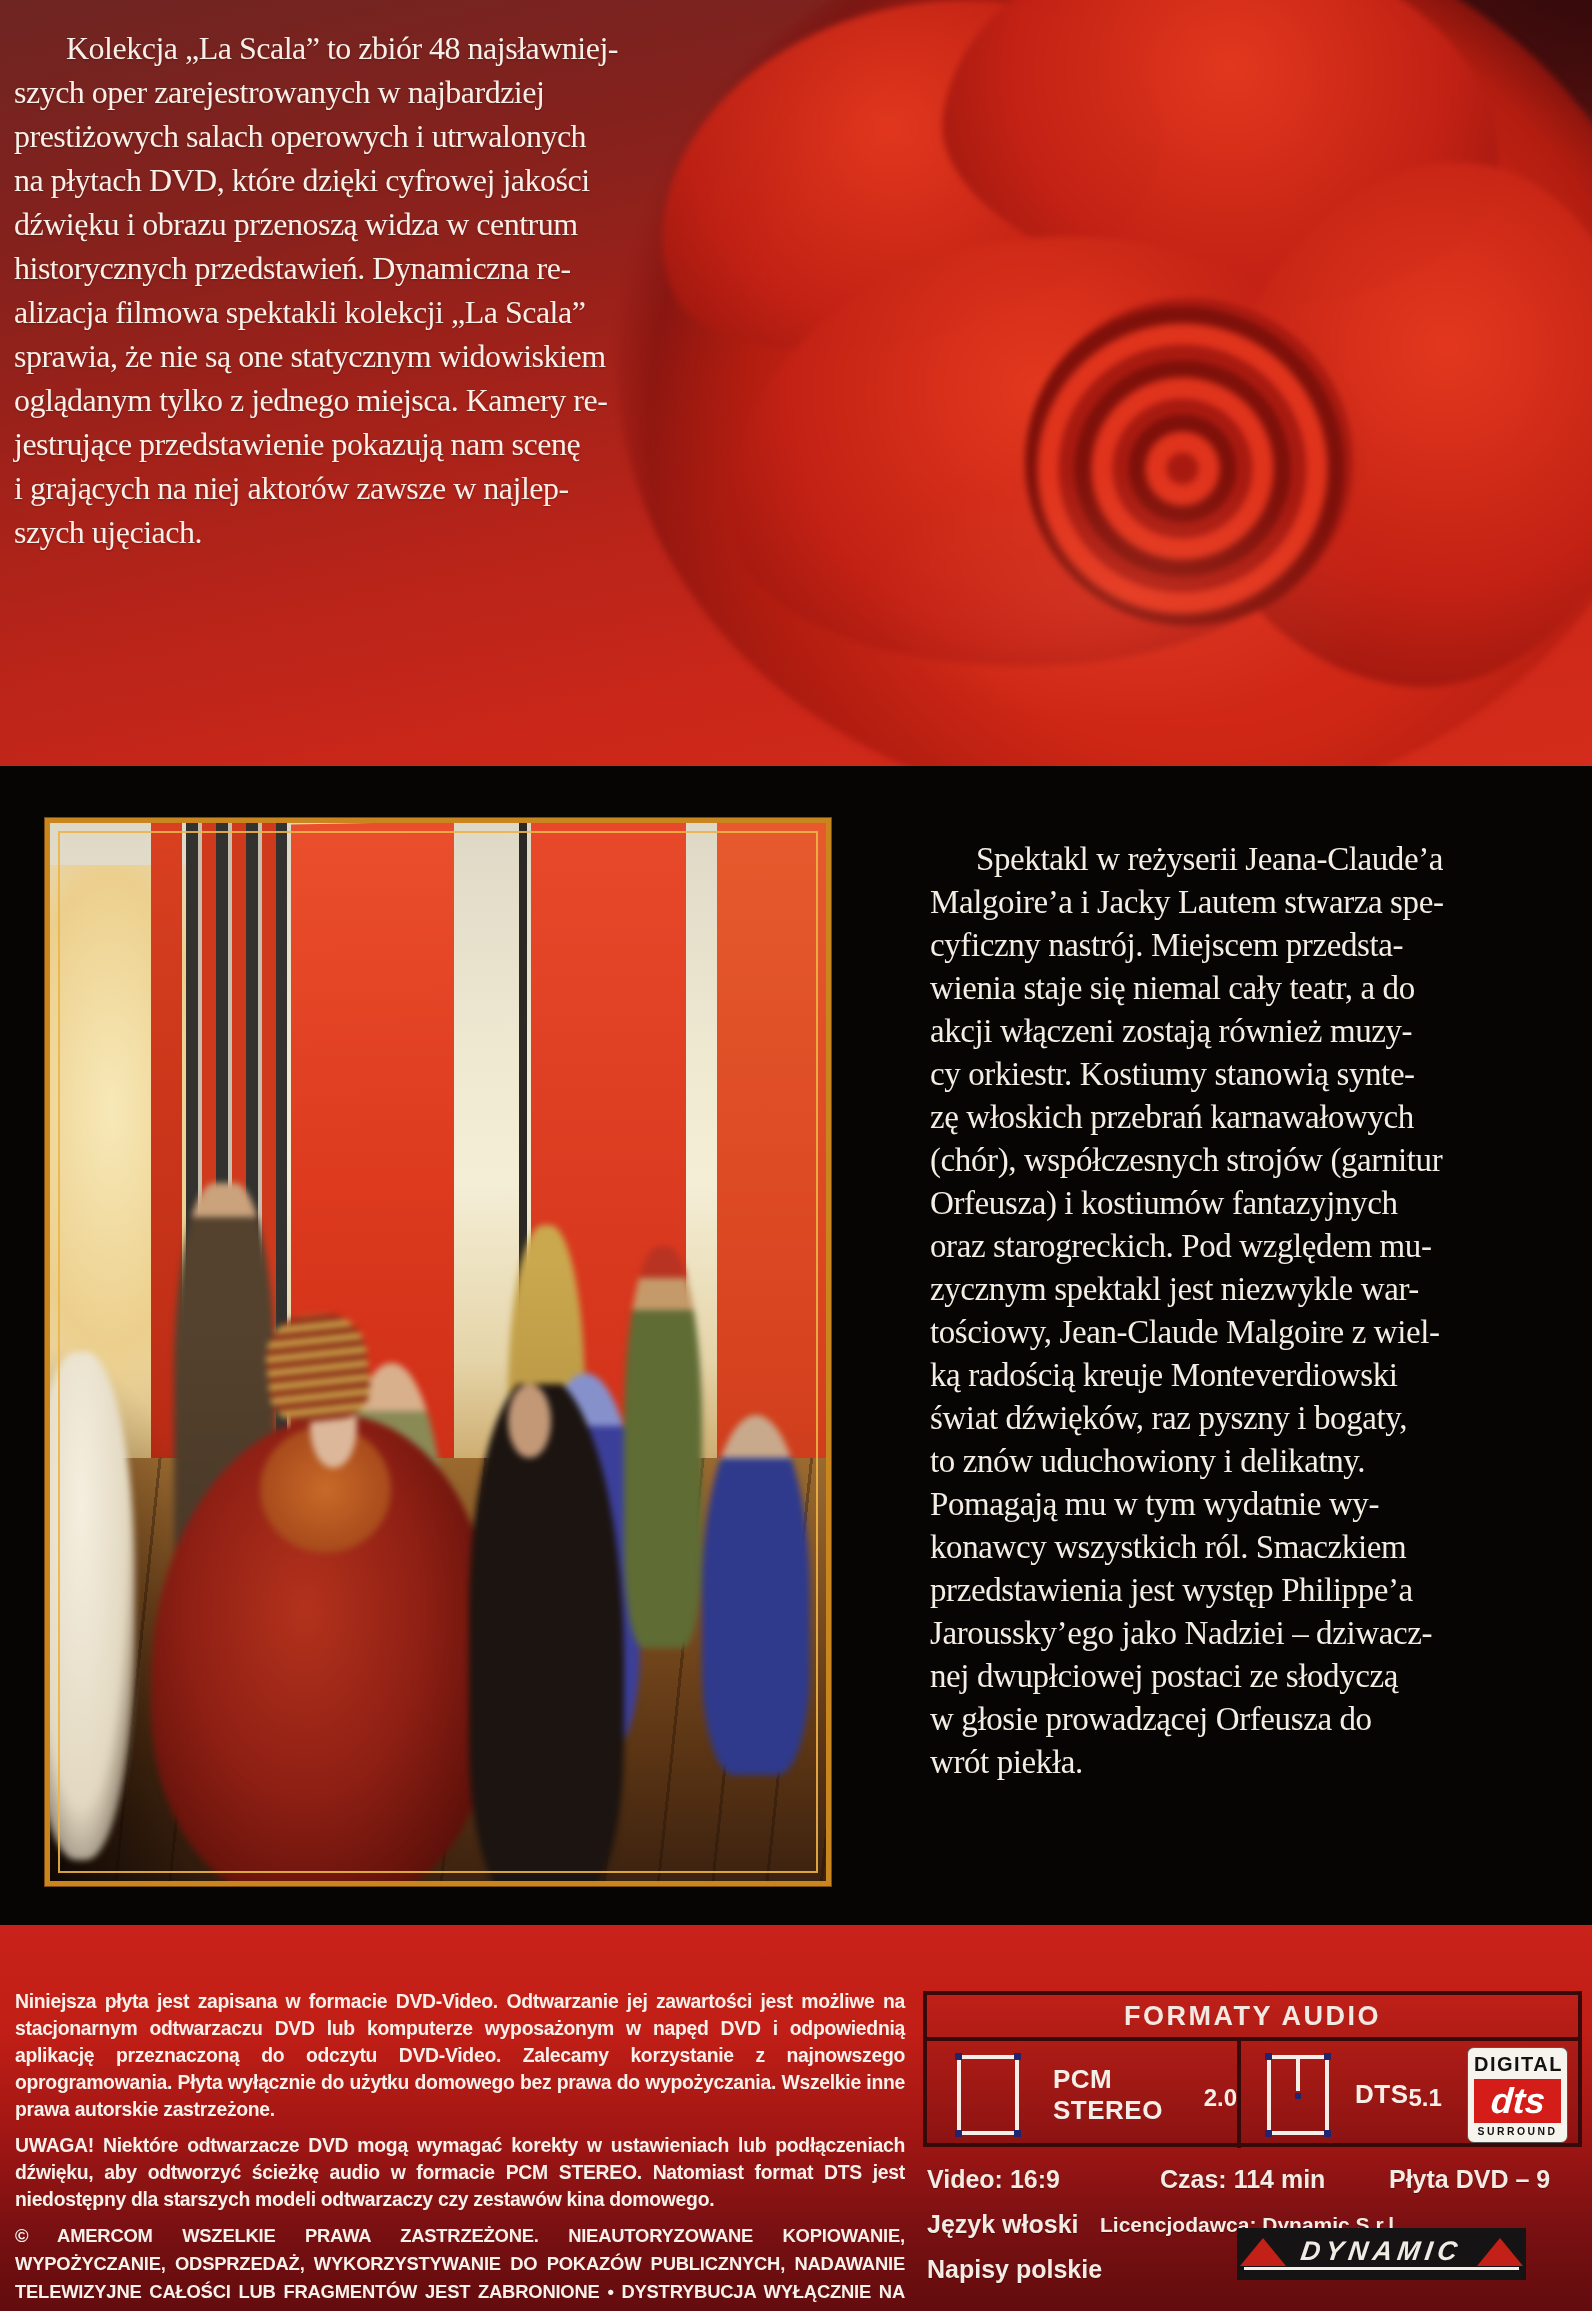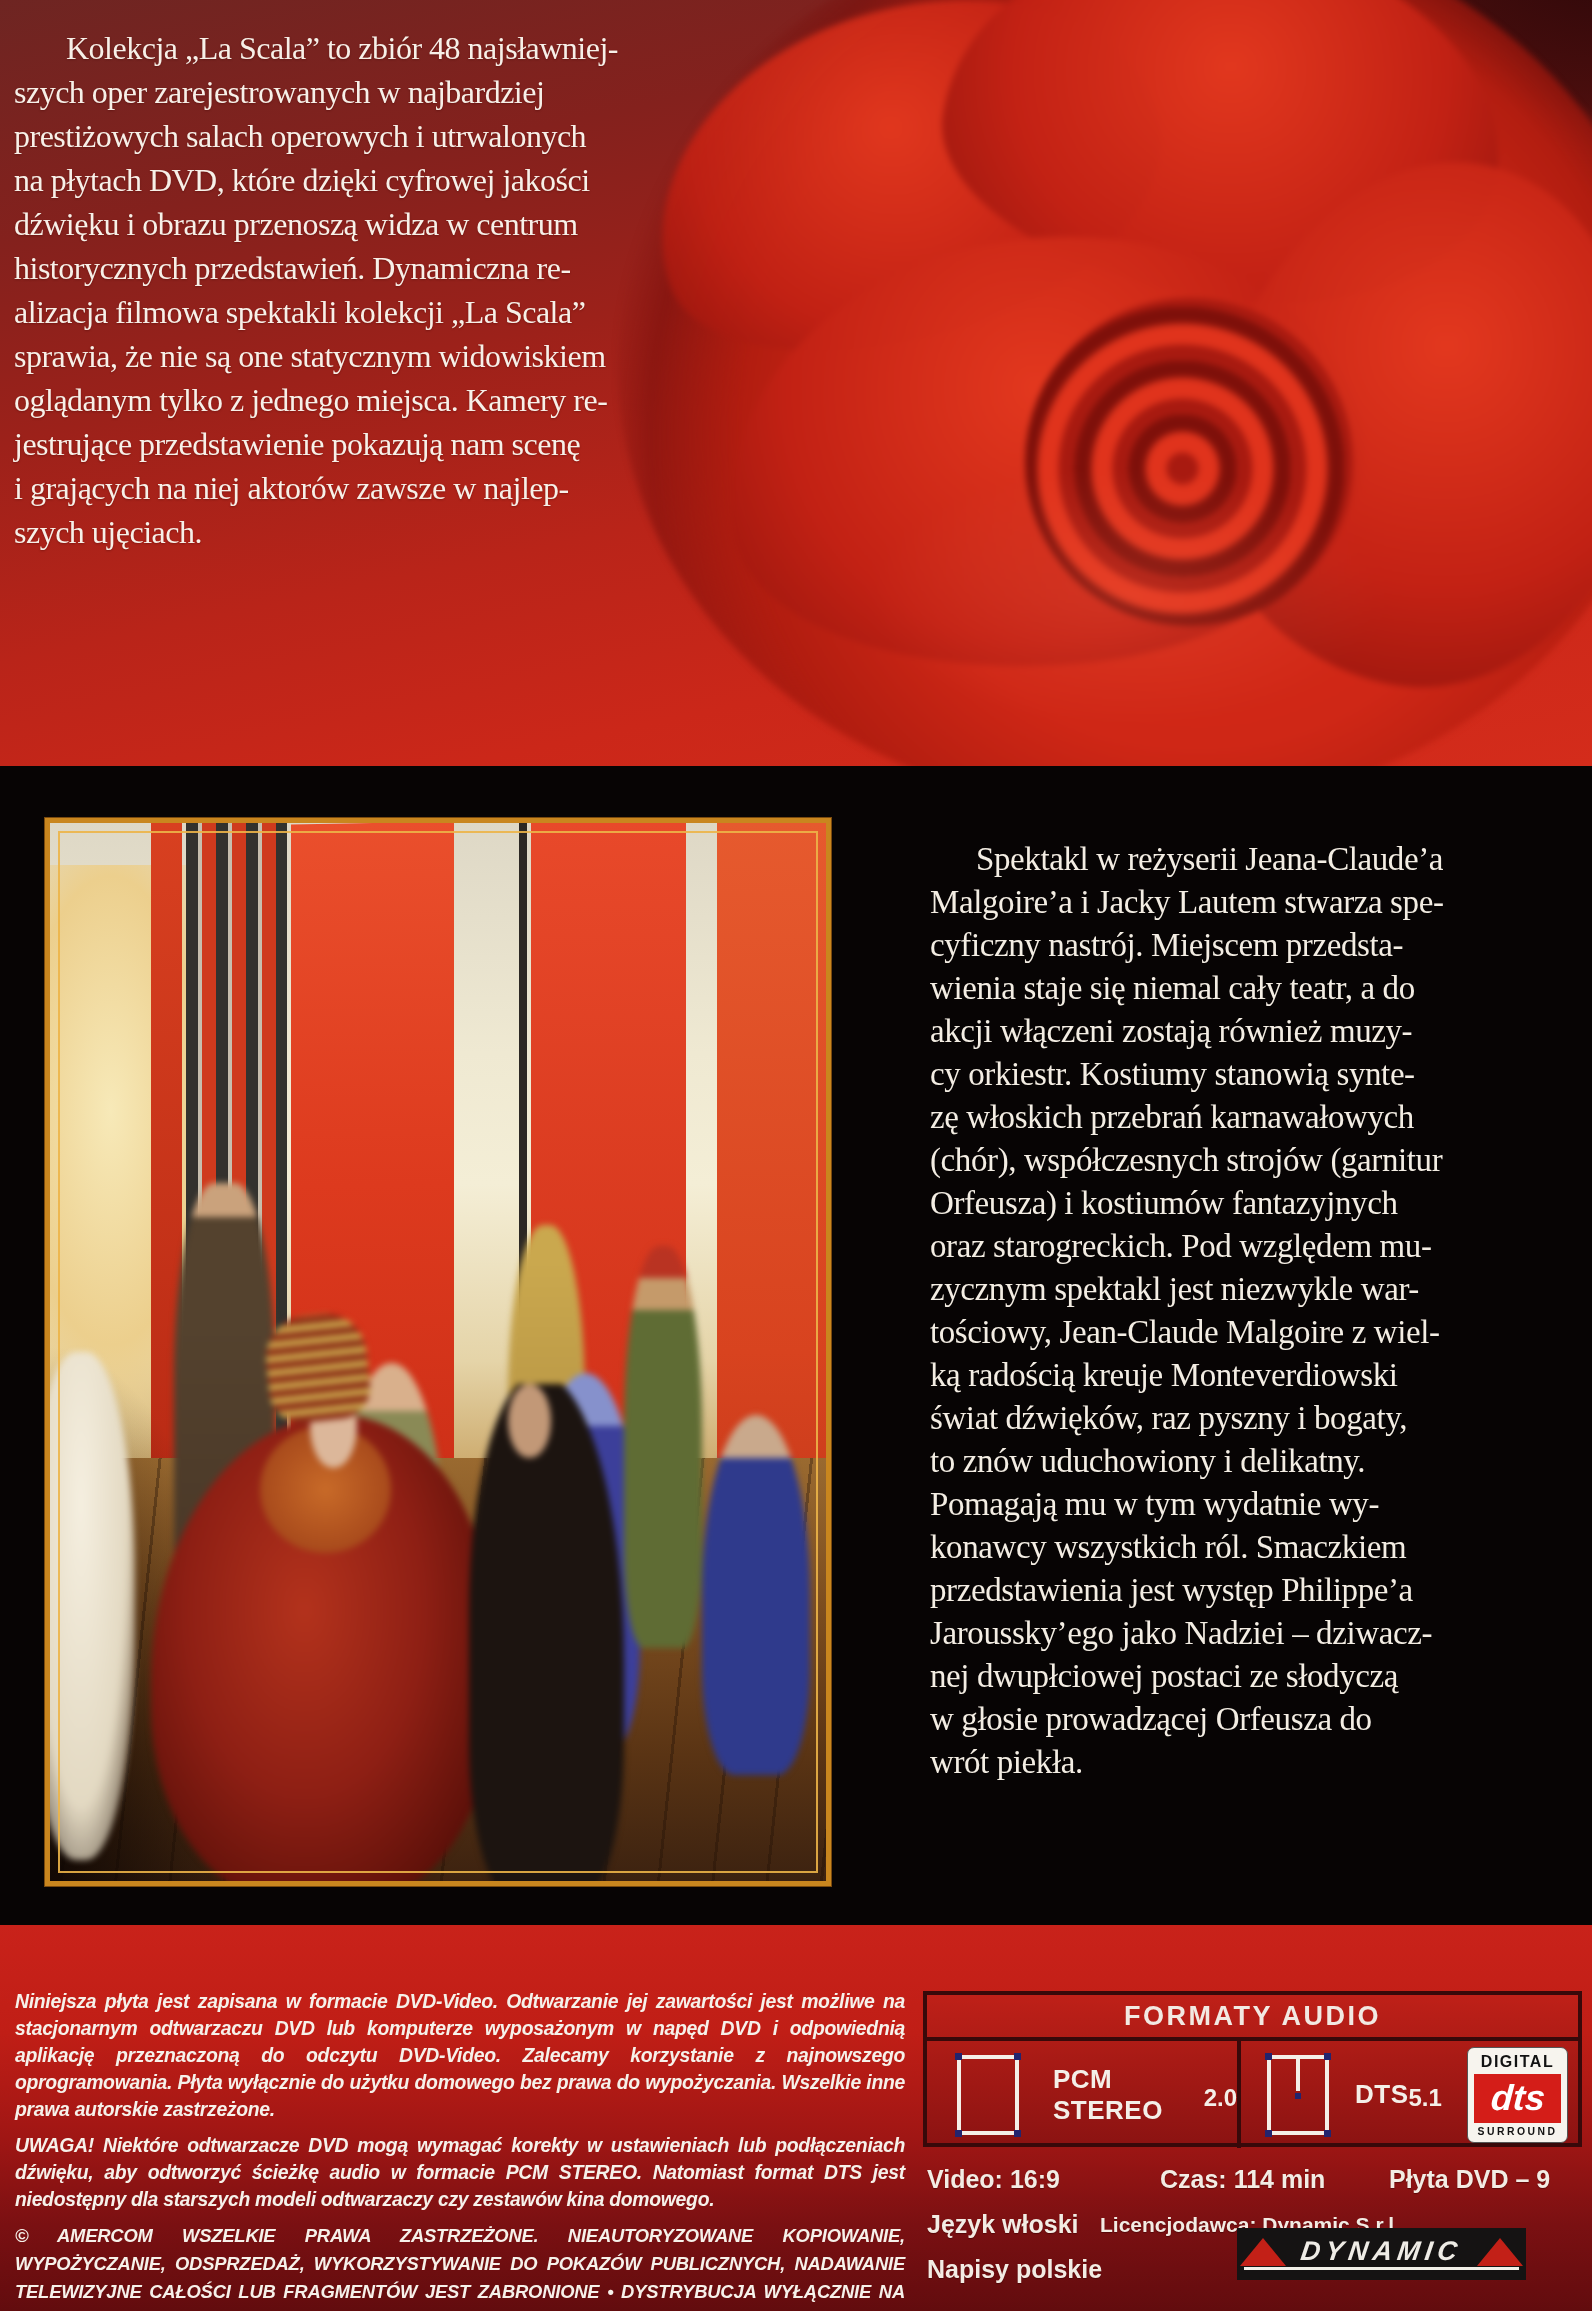--- a/index.html
+++ b/index.html
@@ -85,21 +85,21 @@
   .review-text{position:absolute;left:930px;top:838px;width:645px;
     font-family:"Liberation Serif",serif;font-size:33px;line-height:43px;letter-spacing:-0.4px;
     color:#f3ede3;white-space:pre-line;text-indent:46px;}
 
   
   .bottom-band{position:absolute;left:0;top:1925px;width:1592px;height:386px;
     background:linear-gradient(180deg,#c9221a 0%,#c01e16 28%,#a01614 55%,#7a1012 78%,#620c0e 100%);}
 
   .fineprint{position:absolute;left:15px;top:1988px;width:890px;color:#f6f1ea;
     font-weight:bold;text-align:justify;}
-  .fineprint p{margin:0 0 9px 0;font-size:19.4px;line-height:27px;letter-spacing:-0.3px;font-style:italic;}
+  .fineprint p{margin:0 0 9px 0;font-size:19.4px;line-height:27px;letter-spacing:-0.3px;}
   .fineprint p.caps{font-size:18.4px;line-height:28px;letter-spacing:-0.2px;}
 
   .audio-box{position:absolute;left:923px;top:1991px;width:659px;height:156px;
     border:4px solid #38090a;box-sizing:border-box;
     background:linear-gradient(180deg,#bf2018 0%,#a71a15 45%,#8c1312 100%);}
   .audio-header{height:42px;border-bottom:4px solid #38090a;display:flex;align-items:center;justify-content:center;
     font-size:27px;font-weight:bold;letter-spacing:2.5px;color:#f2e9e2;}
   .audio-cells{display:flex;height:107px;}
   .audio-cell{display:flex;align-items:center;box-sizing:border-box;}
   .cell-pcm{width:314px;border-right:4px solid #38090a;padding-left:30px;}
@@ -109,21 +109,21 @@
   .dot.tl{left:-6px;top:-6px;} .dot.tr{right:-6px;top:-6px;}
   .dot.bl{left:-6px;bottom:-6px;} .dot.br{right:-6px;bottom:-6px;}
   .tick{position:absolute;left:50%;top:-2px;width:4px;height:34px;margin-left:-2px;background:#f4efe8;}
   .tick-dot{position:absolute;left:50%;top:34px;width:6px;height:6px;margin-left:-3px;background:#23246e;}
   .fmt-label{display:flex;flex-direction:row;align-items:center;justify-content:center;
     color:#f4efe8;font-weight:bold;margin-left:34px;}
   .fmt-name{font-size:26px;letter-spacing:0.5px;}
   .fmt-ch{font-size:24px;margin-top:6px;}
   .dts-logo{margin-left:auto;width:101px;height:96px;background:#f7f4ee;border-radius:7px;
     display:flex;flex-direction:column;box-sizing:border-box;padding:5px 6px;border:1px solid #555;}
-  .dts-digital{font-size:16px;font-weight:900;letter-spacing:1.5px;color:#121212;text-align:center;}
+  .dts-digital{font-size:20px;font-weight:900;letter-spacing:1.5px;color:#121212;text-align:center;}
   .dts-red{flex:1;background:#d41d18;margin:3px 0;display:flex;align-items:center;justify-content:center;}
   .dts-word{font-style:italic;font-weight:900;font-size:36px;color:#fff;line-height:1;transform:skewX(-4deg);}
   .dts-surround{font-size:10.4px;font-weight:900;letter-spacing:2.5px;color:#121212;text-align:center;}
 
   .spec{position:absolute;color:#f3ece4;font-weight:bold;font-size:25px;text-shadow:0 1px 1px rgba(50,0,0,.5);}
   .spec-video{left:927px;top:2165px;} .spec-lang{left:927px;top:2210px;} .spec-subs{left:927px;top:2255px;}
   .spec-time{left:1160px;top:2165px;} .spec-disc{left:1389px;top:2165px;}
   .spec-lic{left:1100px;top:2213px;font-size:21px;}
 
   .dynamic-logo{position:absolute;left:1237px;top:2228px;width:289px;height:52px;background:#151313;

